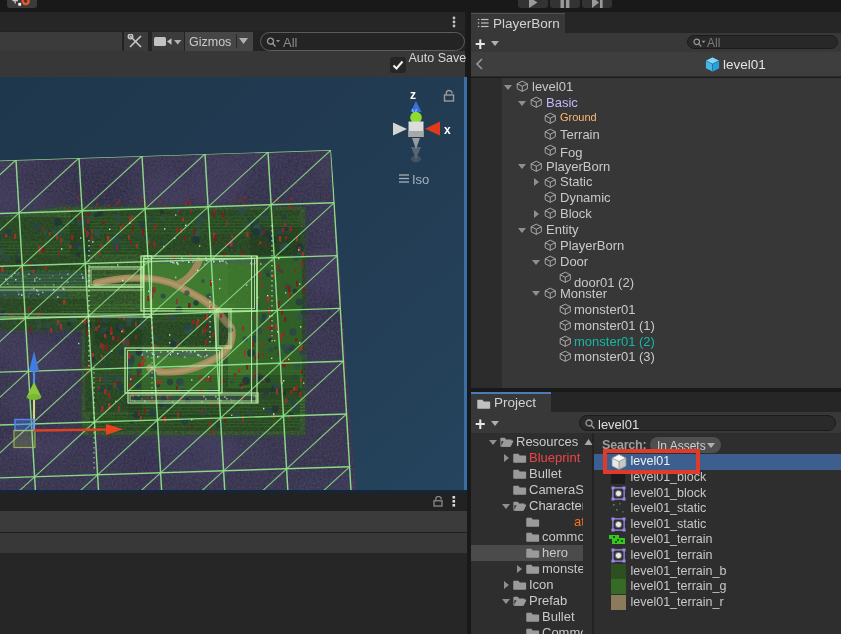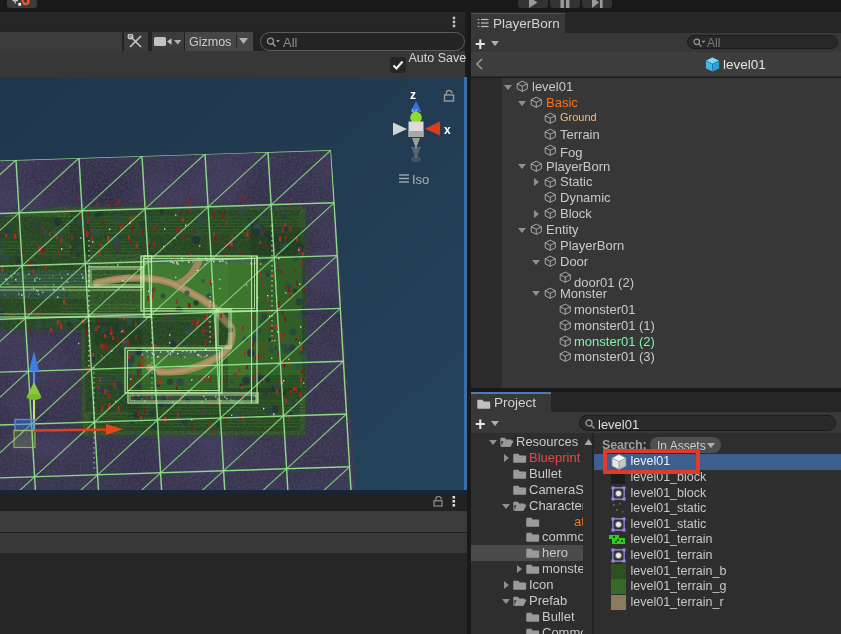--- a/index.html
+++ b/index.html
@@ -1171,21 +1171,21 @@
     <div style="position:absolute;left:532px;top:79px;font-size:13px;color:#c9c9c9;white-space:nowrap">level01</div>
     <svg style="position:absolute;left:517.2px;top:97.5px" width="10" height="10" viewBox="0 0 10 10">
       <polygon points="1,3 9,3 5,8" fill="#8f8f8f"></polygon>
     </svg>
     <svg style="position:absolute;left:530.2px;top:96.0px" width="12.5" height="12.5" viewBox="0 0 16 16">
       <g fill="none" stroke="#b4b4b4" stroke-width="1.15">
         <path d="M8 1.5 L14.5 4.8 L14.5 11.2 L8 14.5 L1.5 11.2 L1.5 4.8 Z"></path>
         <path d="M1.5 4.8 L8 8 L14.5 4.8 M8 8 L8 14.5"></path>
       </g>
     </svg>
-    <div style="position:absolute;left:546px;top:95px;font-size:13px;color:#f97316;white-space:nowrap">Basic</div>
+    <div style="position:absolute;left:546px;top:95px;font-size:13px;color:#c4b5fd;white-space:nowrap">Basic</div>
     <svg style="position:absolute;left:544.4px;top:111.89999999999999px" width="12.5" height="12.5" viewBox="0 0 16 16">
       <g fill="none" stroke="#b4b4b4" stroke-width="1.15">
         <path d="M8 1.5 L14.5 4.8 L14.5 11.2 L8 14.5 L1.5 11.2 L1.5 4.8 Z"></path>
         <path d="M1.5 4.8 L8 8 L14.5 4.8 M8 8 L8 14.5"></path>
       </g>
     </svg>
     <div style="position:absolute;left:560px;top:111px;font-size:11px;color:#fdba74;white-space:nowrap">Ground</div>
     <svg style="position:absolute;left:544.4px;top:127.80000000000001px" width="12.5" height="12.5" viewBox="0 0 16 16">
       <g fill="none" stroke="#b4b4b4" stroke-width="1.15">
         <path d="M8 1.5 L14.5 4.8 L14.5 11.2 L8 14.5 L1.5 11.2 L1.5 4.8 Z"></path>
@@ -1294,21 +1294,21 @@
         <path d="M1.5 4.8 L8 8 L14.5 4.8 M8 8 L8 14.5"></path>
       </g>
     </svg>
     <div style="position:absolute;left:574px;top:318px;font-size:13px;color:#c9c9c9;white-space:nowrap">monster01 (1)</div>
     <svg style="position:absolute;left:558.6px;top:334.5px" width="12.5" height="12.5" viewBox="0 0 16 16">
       <g fill="none" stroke="#b4b4b4" stroke-width="1.15">
         <path d="M8 1.5 L14.5 4.8 L14.5 11.2 L8 14.5 L1.5 11.2 L1.5 4.8 Z"></path>
         <path d="M1.5 4.8 L8 8 L14.5 4.8 M8 8 L8 14.5"></path>
       </g>
     </svg>
-    <div style="position:absolute;left:574px;top:334px;font-size:13px;color:#86efac;white-space:nowrap">monster01 (2)</div>
+    <div style="position:absolute;left:574px;top:334px;font-size:13px;color:#14b8a6;white-space:nowrap">monster01 (2)</div>
     <svg style="position:absolute;left:558.6px;top:350.4px" width="12.5" height="12.5" viewBox="0 0 16 16">
       <g fill="none" stroke="#b4b4b4" stroke-width="1.15">
         <path d="M8 1.5 L14.5 4.8 L14.5 11.2 L8 14.5 L1.5 11.2 L1.5 4.8 Z"></path>
         <path d="M1.5 4.8 L8 8 L14.5 4.8 M8 8 L8 14.5"></path>
       </g>
     </svg>
     <div style="position:absolute;left:574px;top:349px;font-size:13px;color:#c9c9c9;white-space:nowrap">monster01 (3)</div>
 
 <div class="abs" style="left:471px;top:388px;width:370px;height:4px;background:#191919"></div>
 <div class="abs" style="left:471px;top:392px;width:370px;height:20px;background:#262626"></div>

